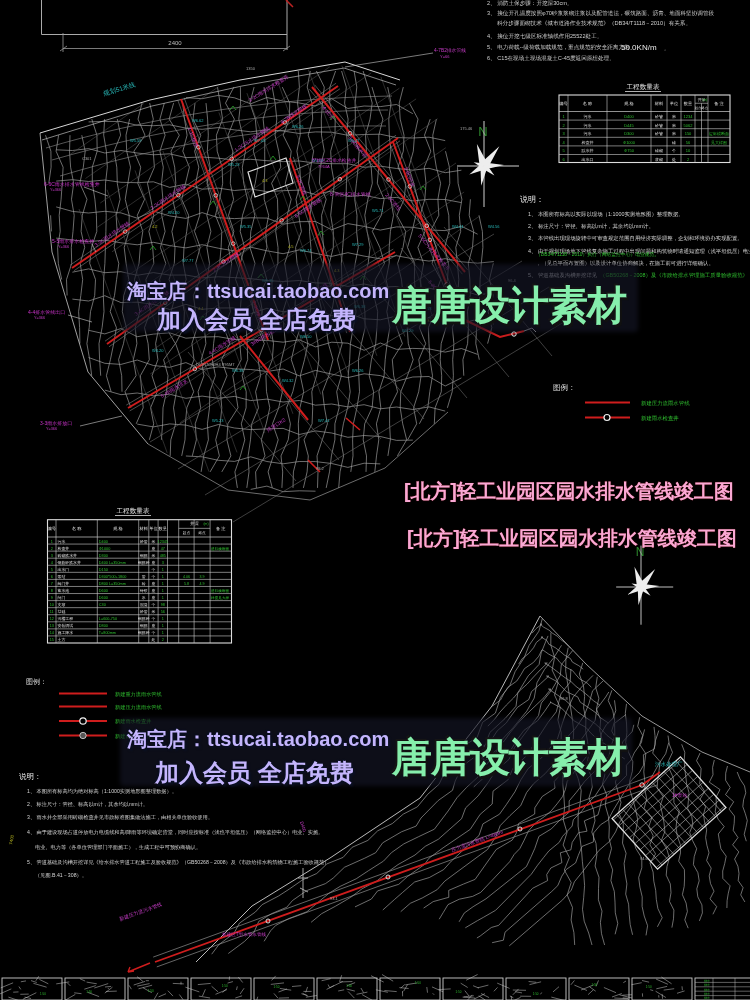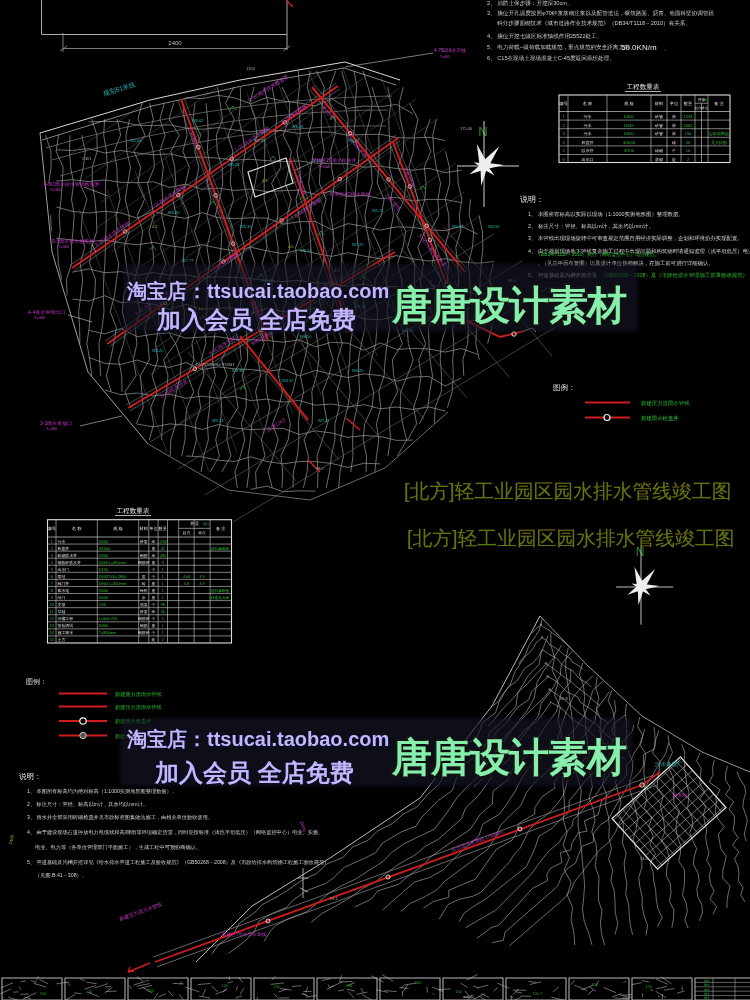--- a/index.html
+++ b/index.html
@@ -1,18 +1,18 @@
 <!DOCTYPE html>
 <html><head><meta charset="utf-8"><style>
 html,body{margin:0;padding:0;background:#000}
 #page{position:relative;width:750px;height:1000px;background:#000;overflow:hidden;font-family:"Liberation Sans",sans-serif}
 .wmbox{position:absolute;background:rgba(20,22,36,0.66);filter:blur(2px);border-radius:4px}
 .wmt{position:absolute;color:#c4b5fd;font-weight:bold;white-space:nowrap;text-shadow:2px 2px 2px #0a1025, -1px -1px 1px #0a1025}
 .wmg{position:absolute;color:#86efac;font-weight:bold;white-space:nowrap;text-shadow:2px 3px 0 #111,-2px -2px 0 #151515}
-.rtitle{position:absolute;color:#4d7c0f;font-weight:normal;white-space:nowrap;text-shadow:0 0 1px #7a0f0f}
+.rtitle{position:absolute;color:#f9a8d4;font-weight:bold;white-space:nowrap;text-shadow:0 0 1px #7a0f0f}
 </style></head><body>
 <div id="page">
 <svg width="750" height="1000" viewBox="0 0 750 1000">
 
 <path stroke="#aaa" stroke-width="1" fill="none" d="M41.5 0 L41.5 34.5 M41.5 34.5 L287 34.5 M287 0 L287 50"></path>
 
 <g>
         <path stroke="#999" stroke-width="0.8" fill="none" d="M63 33 L63 52 M63 48.5 L287 48.5"></path>
         <path stroke="#999" stroke-width="0.8" d="M60 51 l7 -5 M283 51 l7 -5"></path>
         <text x="175" y="45" font-size="6" fill="#bbb" text-anchor="middle" font-family="&quot;Liberation Sans&quot;,sans-serif">2400</text>

